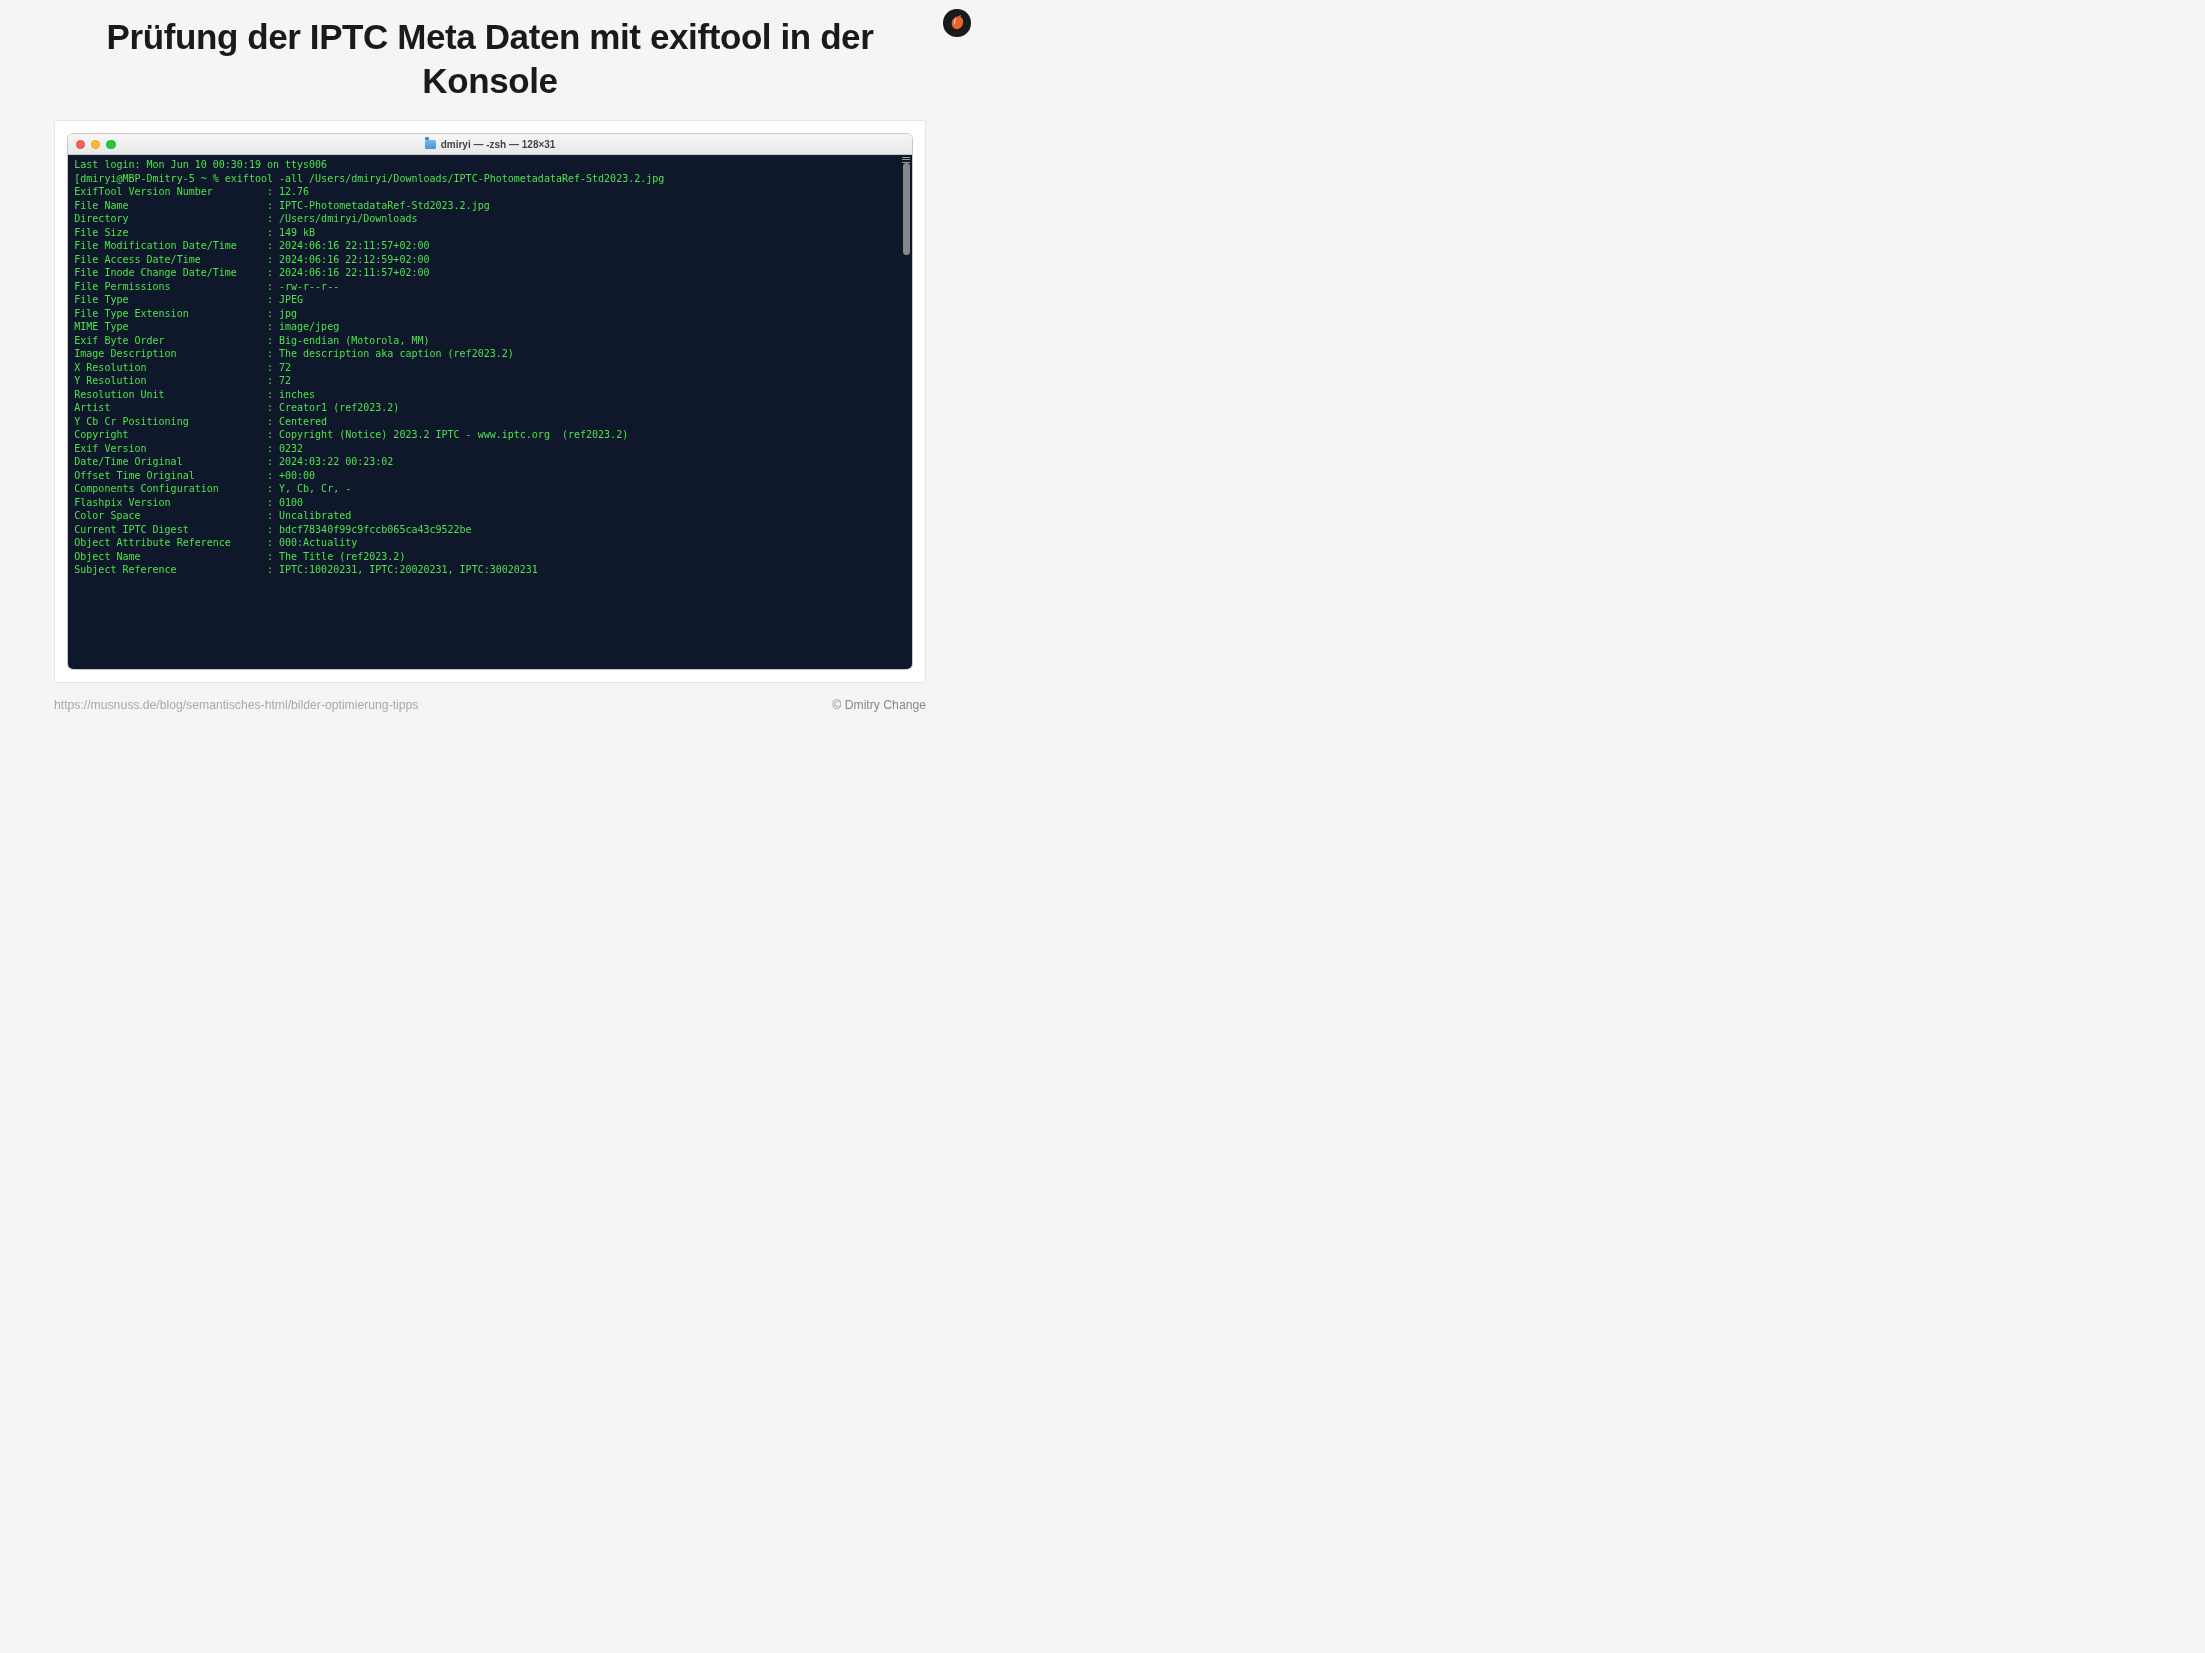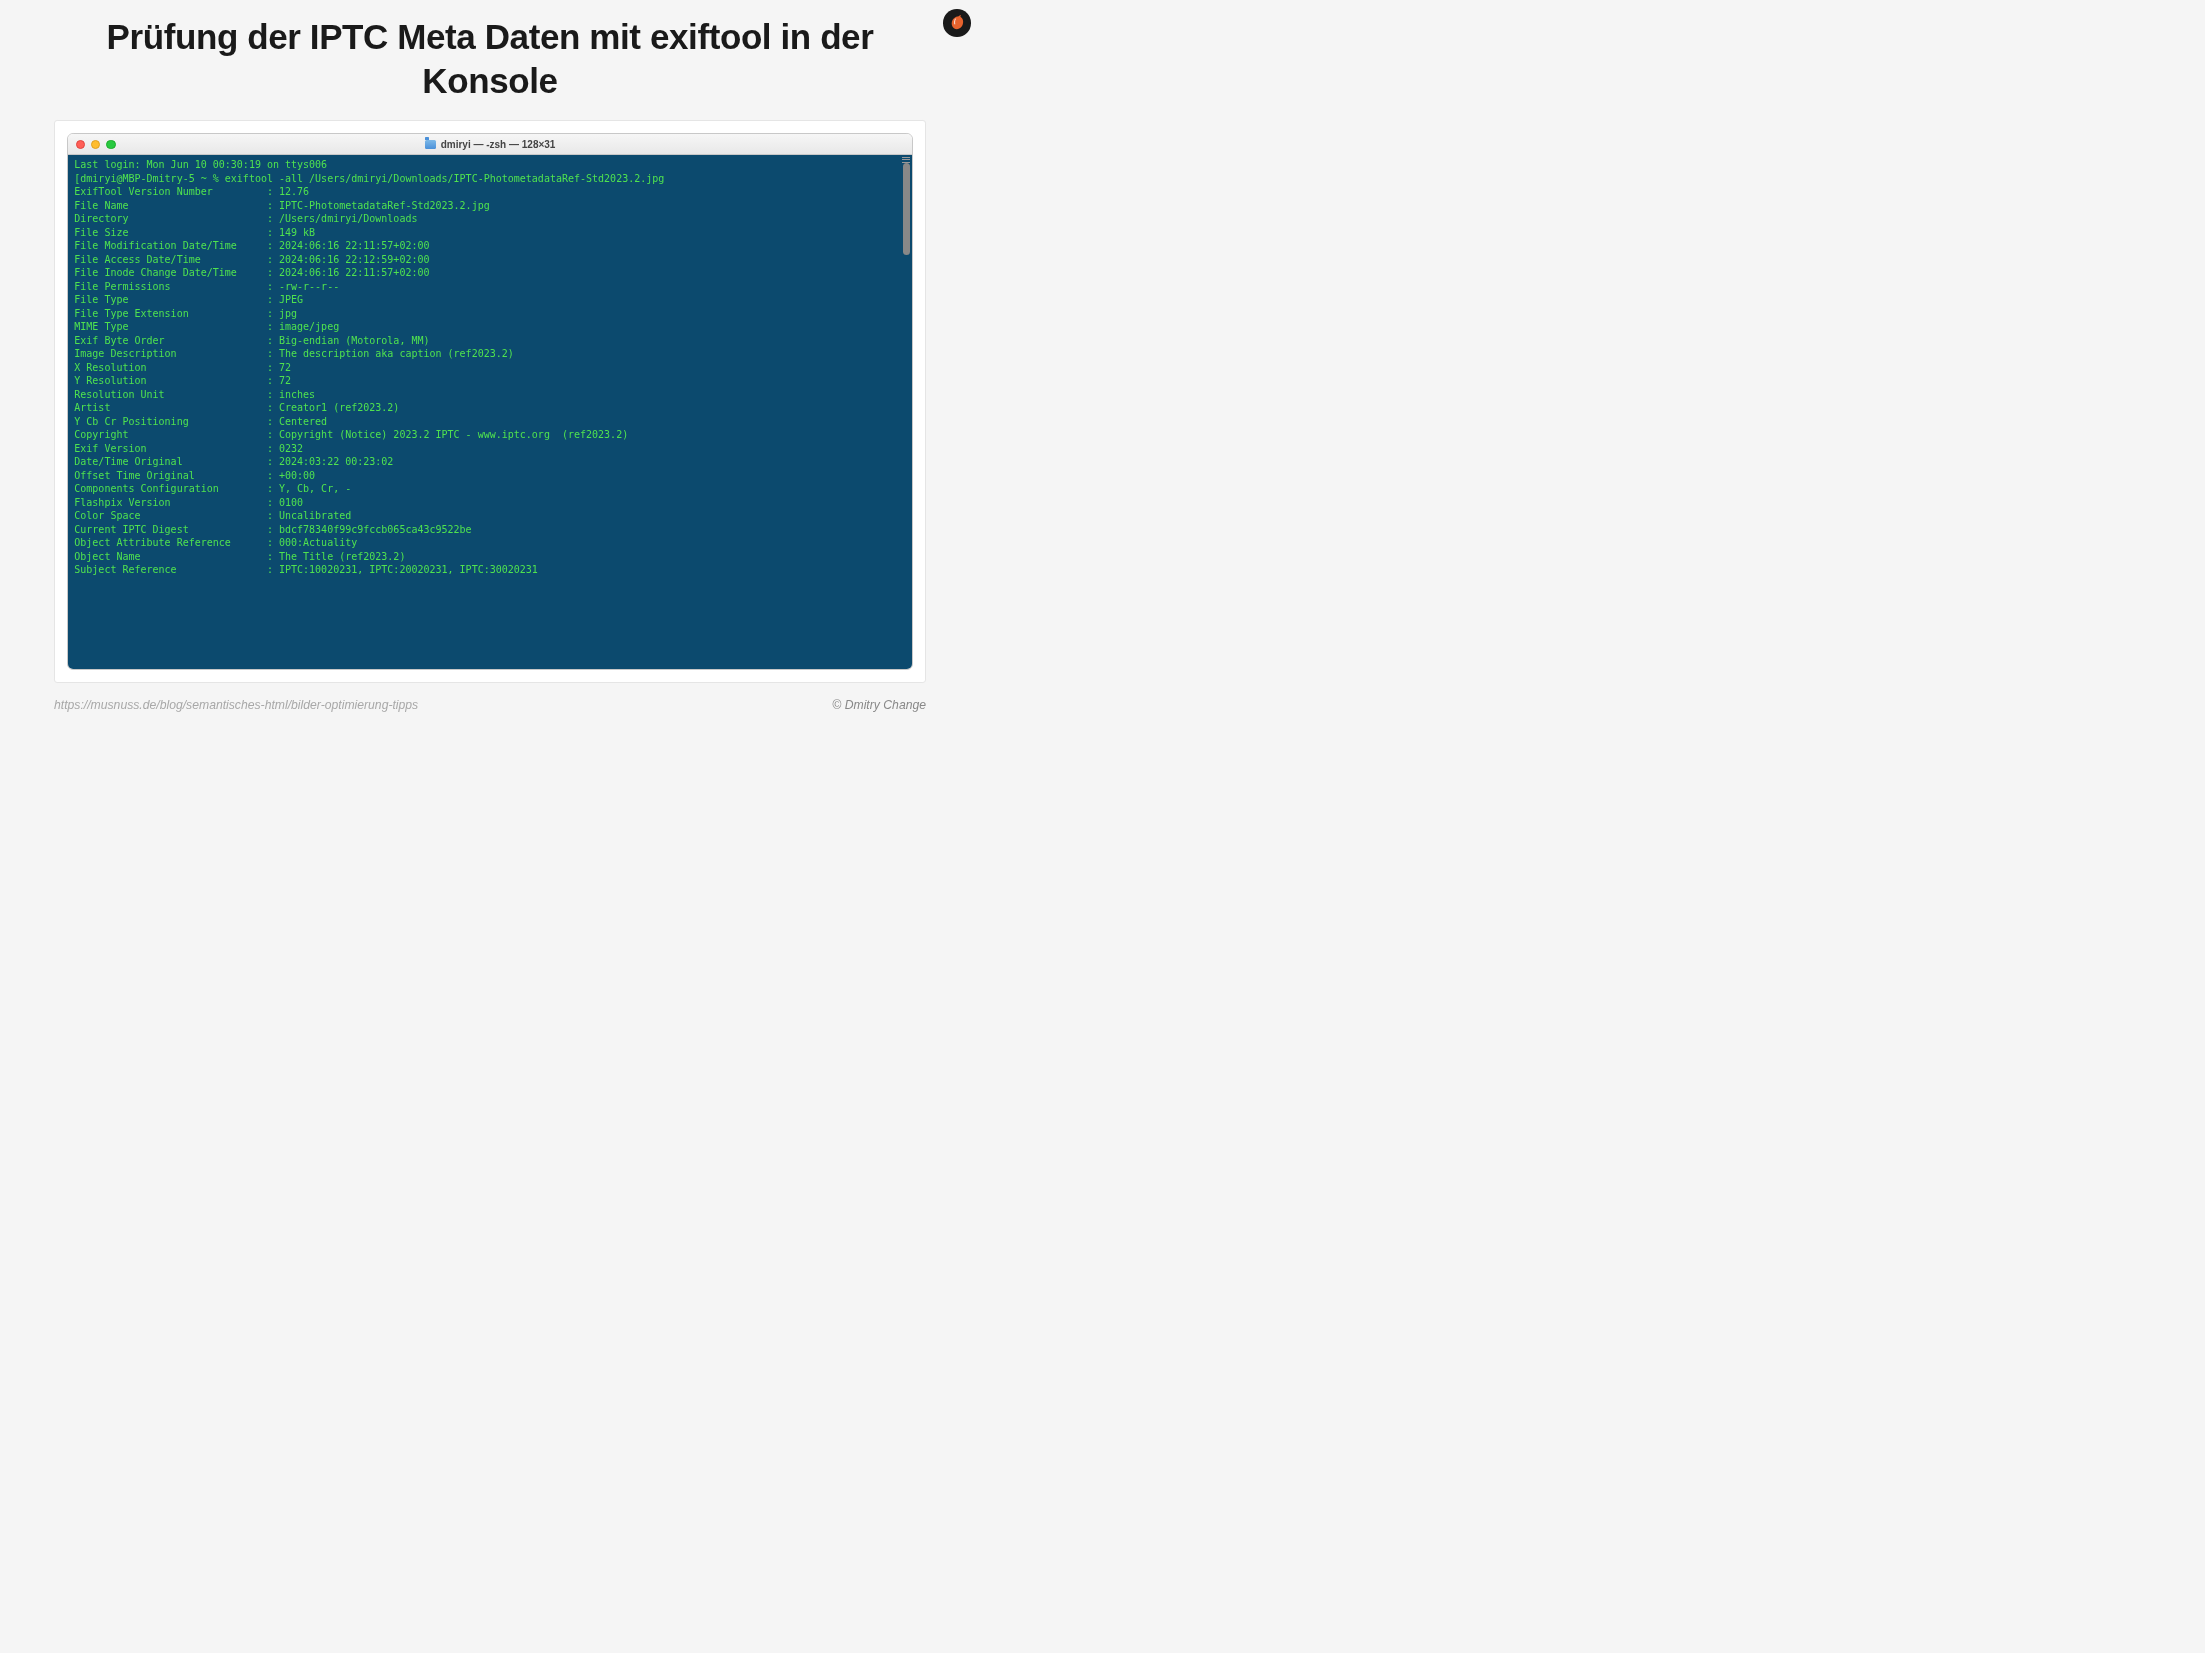--- a/index.html
+++ b/index.html
@@ -94,21 +94,21 @@
 }
 .folder-icon::before {
   content: "";
   position: absolute;
   top: -2.3px; left: 0;
   width: 4.6px; height: 2.3px;
   background: #4a90d9;
   border-radius: 0.8px 0.8px 0 0;
 }
 .terminal-body {
-  background: #0c4a6e;
+  background: #0f172a;
   color: #4fe24f;
   font-family: "Menlo", "Monaco", "Consolas", monospace;
   font-size: 10px;
   line-height: 1.35;
   padding: 3.1px 6.1px;
   flex: 1;
   overflow: hidden;
   position: relative;
   white-space: pre;
 }
@@ -135,21 +135,20 @@
   height: 1.1px;
   background: #999;
 }
 .footer {
   display: flex;
   justify-content: space-between;
   align-items: center;
   padding-top: 15.3px;
   font-size: 12.2px;
   color: #a8a8a8;
-  font-style: italic;
 }
 .footer .credit { color: #888; }
 </style>
 </head>
 <body>
 
 <div class="logo">
   <svg viewBox="0 0 24 24">
     <path d="M14 3 C14 3 15 1 17 2 C17 2 16 3 16 4 C20 6 21 11 19 16 C17 21 11 23 7 20 C3 17 3 11 6 7 C9 3 14 3 14 3 Z" fill="#e8632e"></path>
     <path d="M9 7 C9 7 7 10 8 14" stroke="#fff" stroke-width="1.2" fill="none" stroke-linecap="round"></path>

